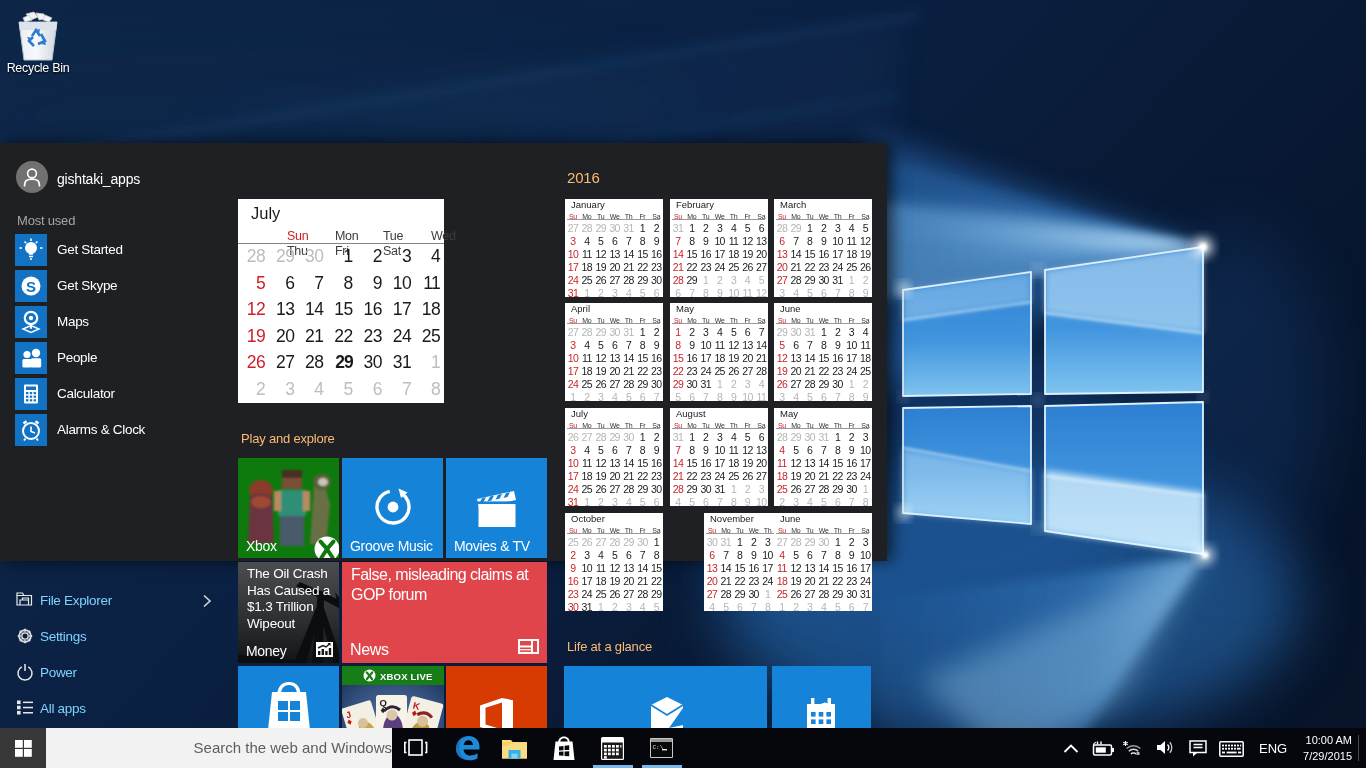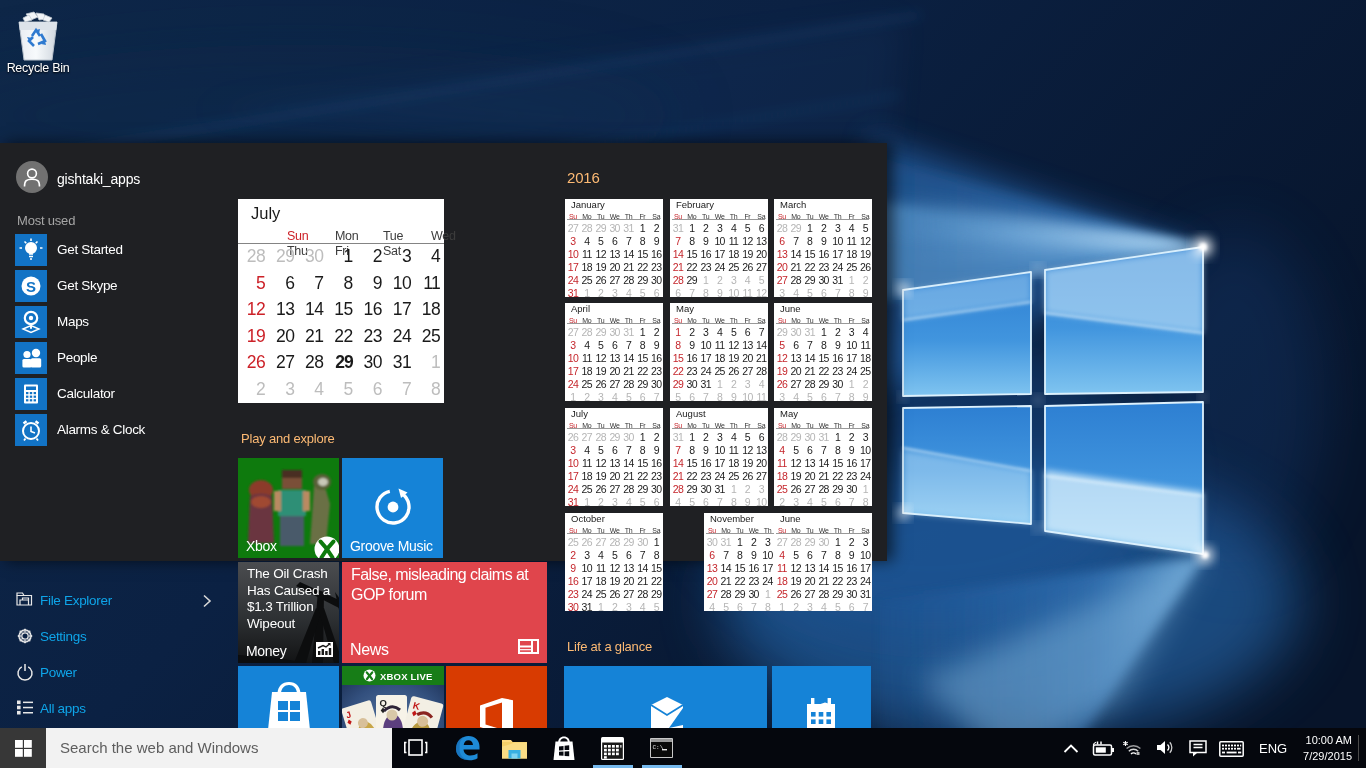--- a/index.html
+++ b/index.html
@@ -14,21 +14,21 @@
 
 #user { position:absolute; left:16px; top:18px; }
 #uname { position:absolute; left:57px; top:28px; color:#fff; font-size:14px; letter-spacing:-0.2px; }
 #mostused { position:absolute; left:17px; top:70px; color:#a6a6a6; font-size:13px; letter-spacing:-0.2px; }
 
 
 .app { position:absolute; left:15px; width:300px; height:32px; white-space:nowrap; }
 .app .ic { position:absolute; left:0; top:0; width:32px; height:32px; background:#1273c5; }
 .app .tx { position:absolute; left:42px; top:8px; color:#fff; font-size:13.5px; letter-spacing:-0.3px; }
 .bot { position:absolute; left:16px; height:20px; width:280px; white-space:nowrap; }
-.bot .tx { position:absolute; left:24px; top:2px; color:#0ea5e9; font-size:13.5px; letter-spacing:-0.3px; }
+.bot .tx { position:absolute; left:24px; top:2px; color:#7dd3fc; font-size:13.5px; letter-spacing:-0.3px; }
 
 
 #bigcal { position:absolute; left:238px; top:56px; width:206px; height:204px;
   background:#fff; color:#1a1a1a; }
 #bigcal .bt { position:absolute; left:13px; top:5px; font-size:16.5px; }
 #bigcal .bh { position:absolute; left:1px; top:29px; width:205px; line-height:13px; }
 #bigcal .bh i { display:inline-block; width:29.2px; text-align:center;
   font-style:normal; font-size:12.5px; letter-spacing:-0.3px; color:#3c3c3c;padding-left:48px; }
 #bigcal .bl { position:absolute; left:0px; top:44px; width:206px; height:1px; background:#848484; }
 #bigcal .br { position:absolute; left:-2px; width:205px; line-height:20px; }
@@ -69,21 +69,21 @@
 .tile { position:absolute; overflow:hidden; }
 .tile .tl { position:absolute; left:8px; bottom:4px; color:#fff; font-size:14px; letter-spacing:-0.3px; }
 .blue { background:#1583d7; }
 
 
 #bar { position:absolute; left:0; top:728px; width:1366px; height:40px;
   background:#05070d; }
 #startbtn { position:absolute; left:0; top:0; width:46px; height:40px; background:#373737; }
 #search { position:absolute; left:46px; top:0; width:346px; height:40px;
   background:#f2f2f2; color:#5e5e5e; font-size:15px; line-height:40px;
-  padding-left:14px; }
+  padding-left:14px;text-align:right; }
 .ind { position:absolute; top:37px; height:3px; background:#76b9ed; }
 #clock { position:absolute; right:14px; top:5px; text-align:right; color:#fff;
   font-size:11px; line-height:15.5px; }
 </style></head>
 <body>
 <div id="wall">
     <svg width="1366" height="768" viewBox="0 0 1366 768">
 <defs>
 <linearGradient id="bgg" x1="0%" y1="0%" x2="100%" y2="55%">
  <stop offset="0%" stop-color="#0e2748"></stop>
@@ -380,20 +380,34 @@
 
 <div class="tile blue" style="left:342px;top:315px;width:101px;height:100px">
 <svg width="40" height="40" style="position:absolute;left:31px;top:29px">
 <circle cx="20" cy="20" r="16" fill="none" stroke="#fff" stroke-width="3.4" stroke-dasharray="87 13.5" transform="rotate(-55 20 20)"></circle>
 <circle cx="20" cy="20" r="5.4" fill="#fff"></circle>
 <path d="M25.5 1.5 L34.5 5.5 L28 11 Z" fill="#fff"></path>
 </svg>
 <div class="tl">Groove Music</div>
     </div>
 
+<div class="tile blue" style="left:446px;top:315px;width:101px;height:100px">
+<svg width="42" height="38" style="position:absolute;left:30px;top:32px">
+<polygon points="1,9 38,1 40,10 3,18" fill="#fff"></polygon>
+<rect x="2.5" y="13" width="37" height="24" fill="#fff"></rect>
+<g fill="#1583d7">
+<polygon points="6,8.2 10,7.3 7.5,12.1 3.5,13"></polygon>
+<polygon points="14,6.5 18,5.6 15.5,10.4 11.5,11.3"></polygon>
+<polygon points="22,4.8 26,3.9 23.5,8.7 19.5,9.6"></polygon>
+<polygon points="30,3.1 34,2.2 31.5,7 27.5,7.9"></polygon>
+<rect x="1" y="11.4" width="39" height="2.6"></rect>
+</g>
+</svg>
+<div class="tl">Movies &amp; TV</div>
+    </div>
 
 <div class="tile" style="left:238px;top:419px;width:101px;height:101px;background:#181818">
 <svg width="101" height="101" style="position:absolute;left:0;top:0">
 <defs>
           <linearGradient id="oil" x1="0" y1="0" x2="0" y2="1">
 <stop offset="0%" stop-color="#4b4d50"></stop>
             <stop offset="55%" stop-color="#2e3134"></stop>
             <stop offset="100%" stop-color="#121314"></stop>
           </linearGradient>
         </defs>

